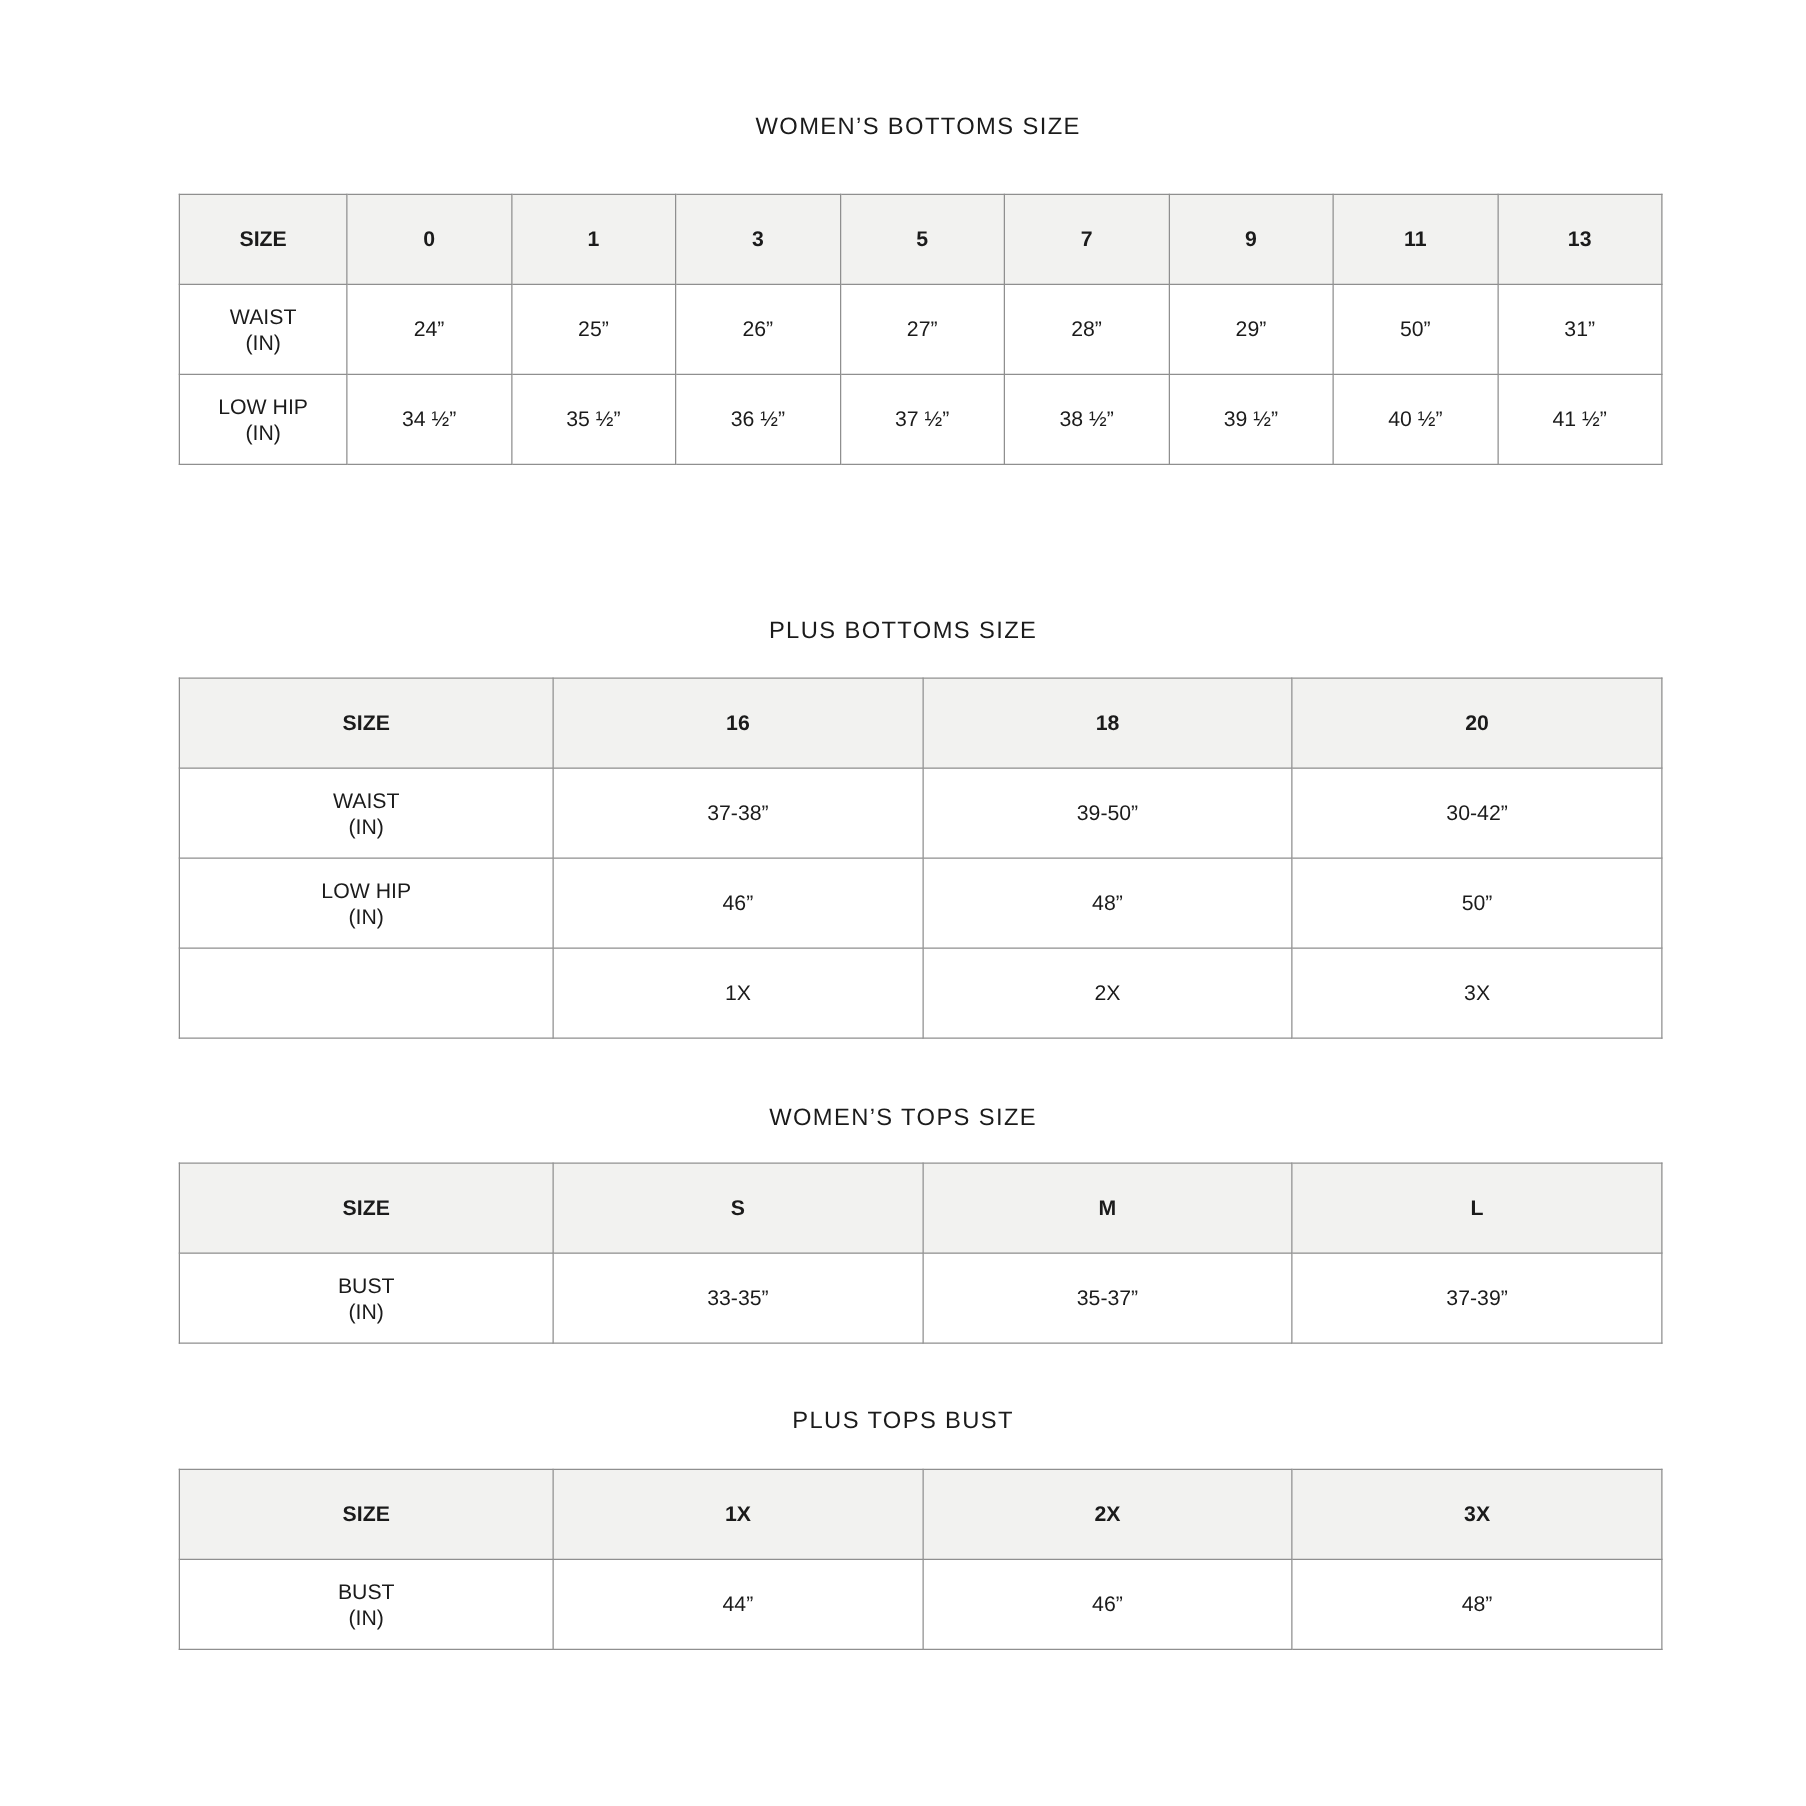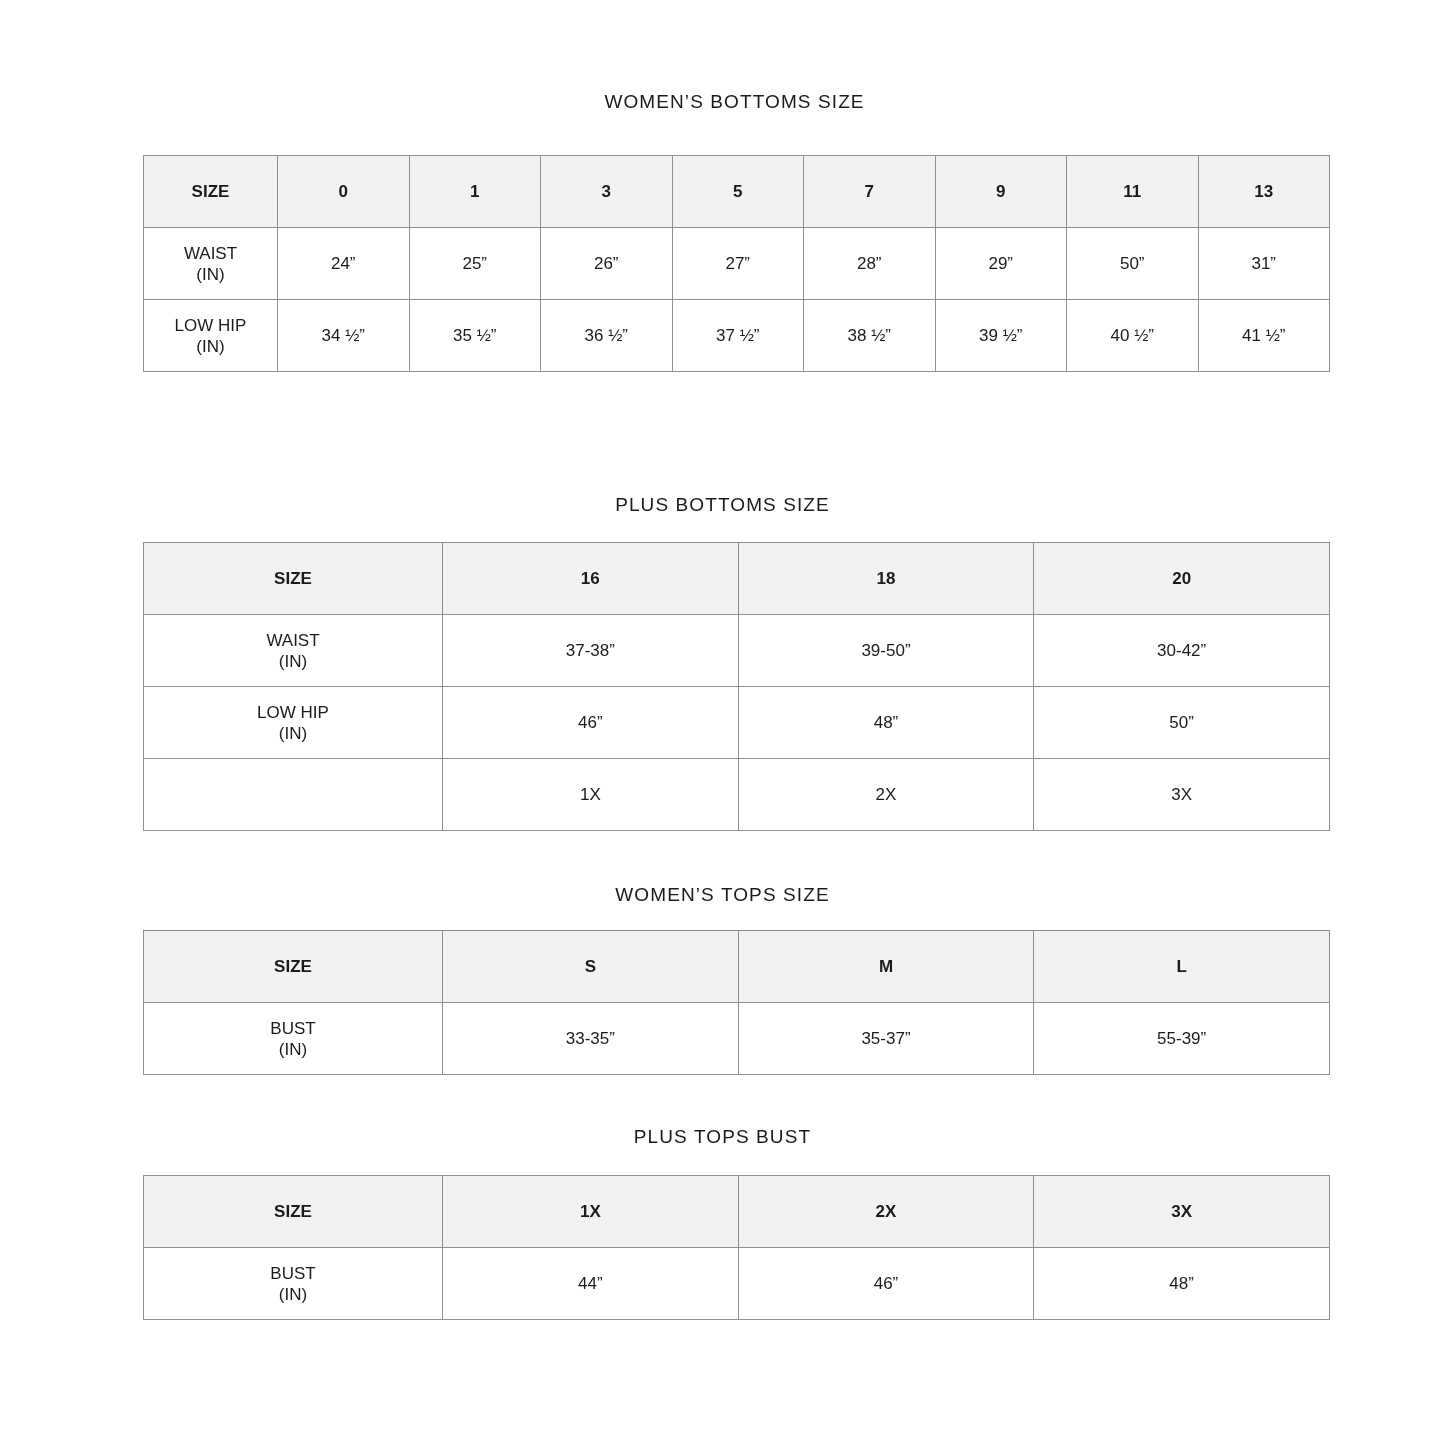--- a/index.html
+++ b/index.html
@@ -160,21 +160,21 @@
       <th>SIZE</th>
       <th>S</th>
       <th>M</th>
       <th>L</th>
     </tr>
     <tr>
       <td>BUST
 (IN)</td>
       <td>33-35”</td>
       <td>35-37”</td>
-      <td>55-39”</td>
+      <td>37-39”</td>
     </tr>
   </tbody>
 </table>
 
 <div class="chart-title" id="title-plus-tops">PLUS TOPS BUST</div>
 
 <table class="size-table" id="table-plus-tops">
   <colgroup>
       <col class="label-col-wide">
       <col span="3">

